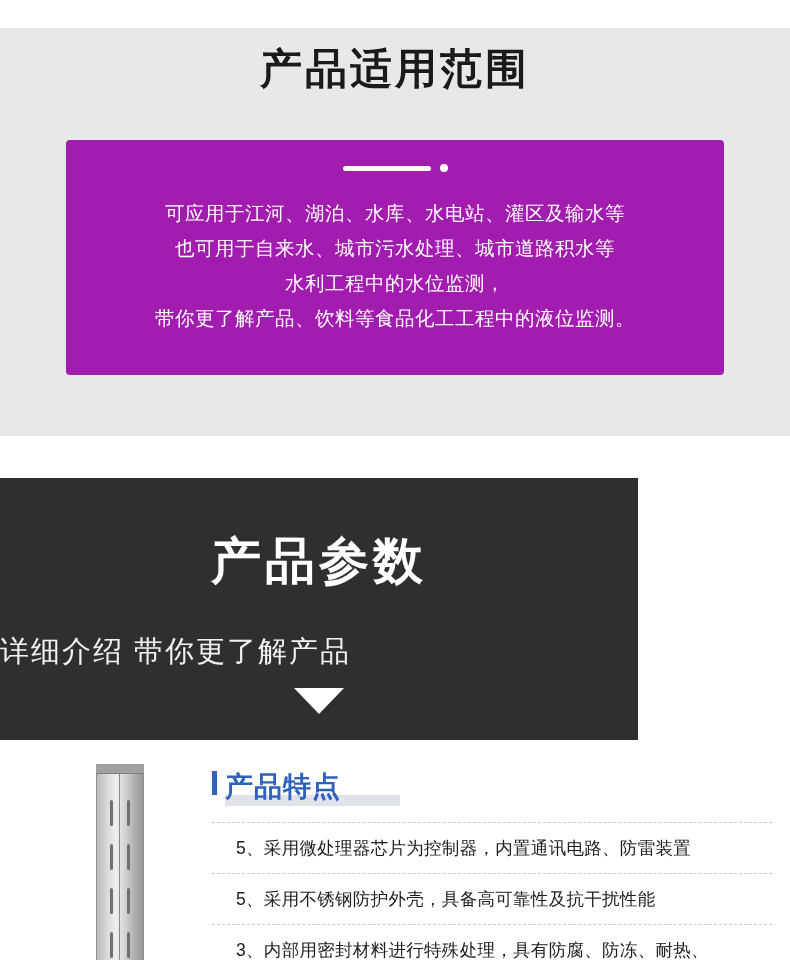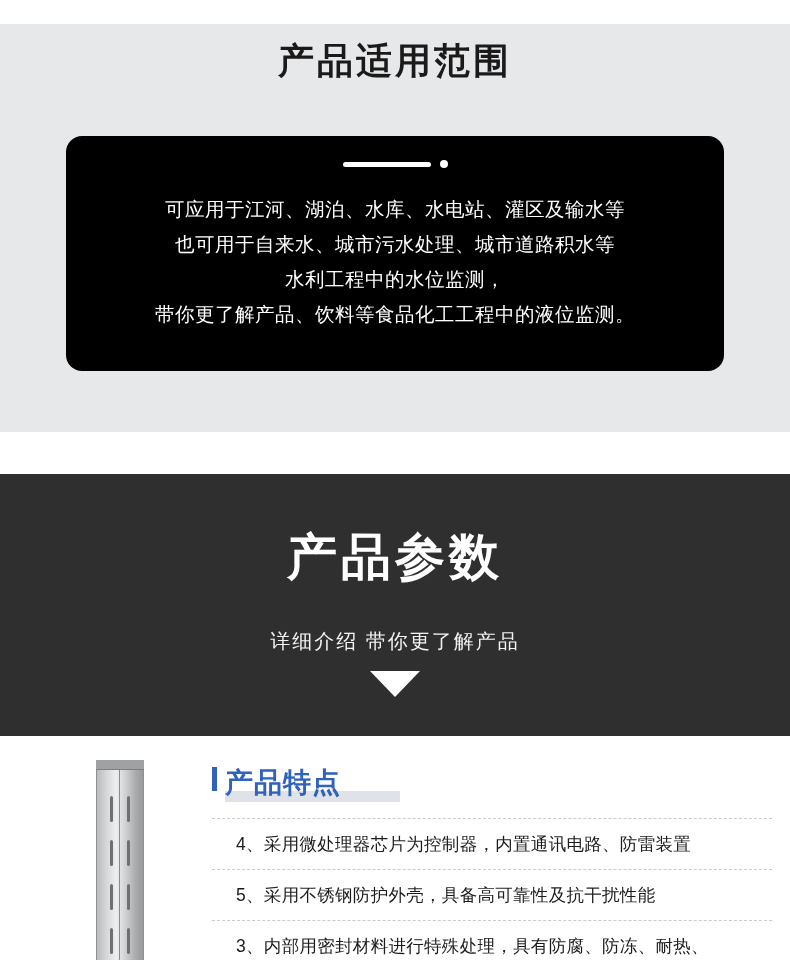--- a/index.html
+++ b/index.html
@@ -22,35 +22,35 @@
   
   .scope-section {
     position: relative;
     width: 790px;
     height: 408px;
     background: #e7e8ea;
     box-sizing: border-box;
   }
   .scope-title {
     text-align: center;
-    font-size: 36px;
+    font-size: 42px;
     font-weight: bold;
     color: #1a1a1a;
     letter-spacing: 3px;
     padding-top: 14px;
     line-height: 1.3;
   }
   .scope-card {
     position: absolute;
     left: 66px;
     top: 112px;
     width: 658px;
     height: 235px;
-    background: #000000;
-    border-radius: 16px;
+    background: #a21caf;
+    border-radius: 4px;
     box-sizing: border-box;
   }
   .card-dots {
     position: absolute;
     top: 24px;
     left: 0;
     right: 0;
     display: flex;
     justify-content: center;
     align-items: center;
@@ -80,37 +80,36 @@
     letter-spacing: 0.5px;
     padding: 0 14px;
   }
   .card-text div {
     white-space: nowrap;
   }
 
   
   .params-section {
     position: relative;
-    width: 790px;
+    width: 638px;
     height: 262px;
     background: #2f2f2f;
     color: #ffffff;
     box-sizing: border-box;
   }
   .params-title {
     text-align: center;
     font-size: 50px;
     font-weight: bold;
     letter-spacing: 4px;
     padding-top: 53px;
     line-height: 1.2;
   }
   .params-sub {
-    text-align: center;
-    font-size: 20px;
+    font-size: 29px;
     letter-spacing: 2px;
     margin-top: 14px;
     color: #f2f2f2;
   }
   .arrow-down {
     margin: 16px auto 0 auto;
     width: 0;
     height: 0;
     border-left: 25px solid transparent;
     border-right: 25px solid transparent;
@@ -267,21 +266,21 @@
     </div>
 
     <div class="features-panel">
       <div class="feature-head">
         <span class="feature-head-shadow"></span>
         <span class="feature-head-bar"></span>
         <span class="feature-head-text">产品特点</span>
       </div>
 
       <div class="feature-list">
-        <div class="feature-item">4、采用微处理器芯片为控制器，内置通讯电路、防雷装置</div>
+        <div class="feature-item">5、采用微处理器芯片为控制器，内置通讯电路、防雷装置</div>
         <div class="feature-item">5、采用不锈钢防护外壳，具备高可靠性及抗干扰性能</div>
         <div class="feature-item">3、内部用密封材料进行特殊处理，具有防腐、防冻、耐热、</div>
       </div>
     </div>
 
   </section>
 
 </div>
 
 </body></html>

